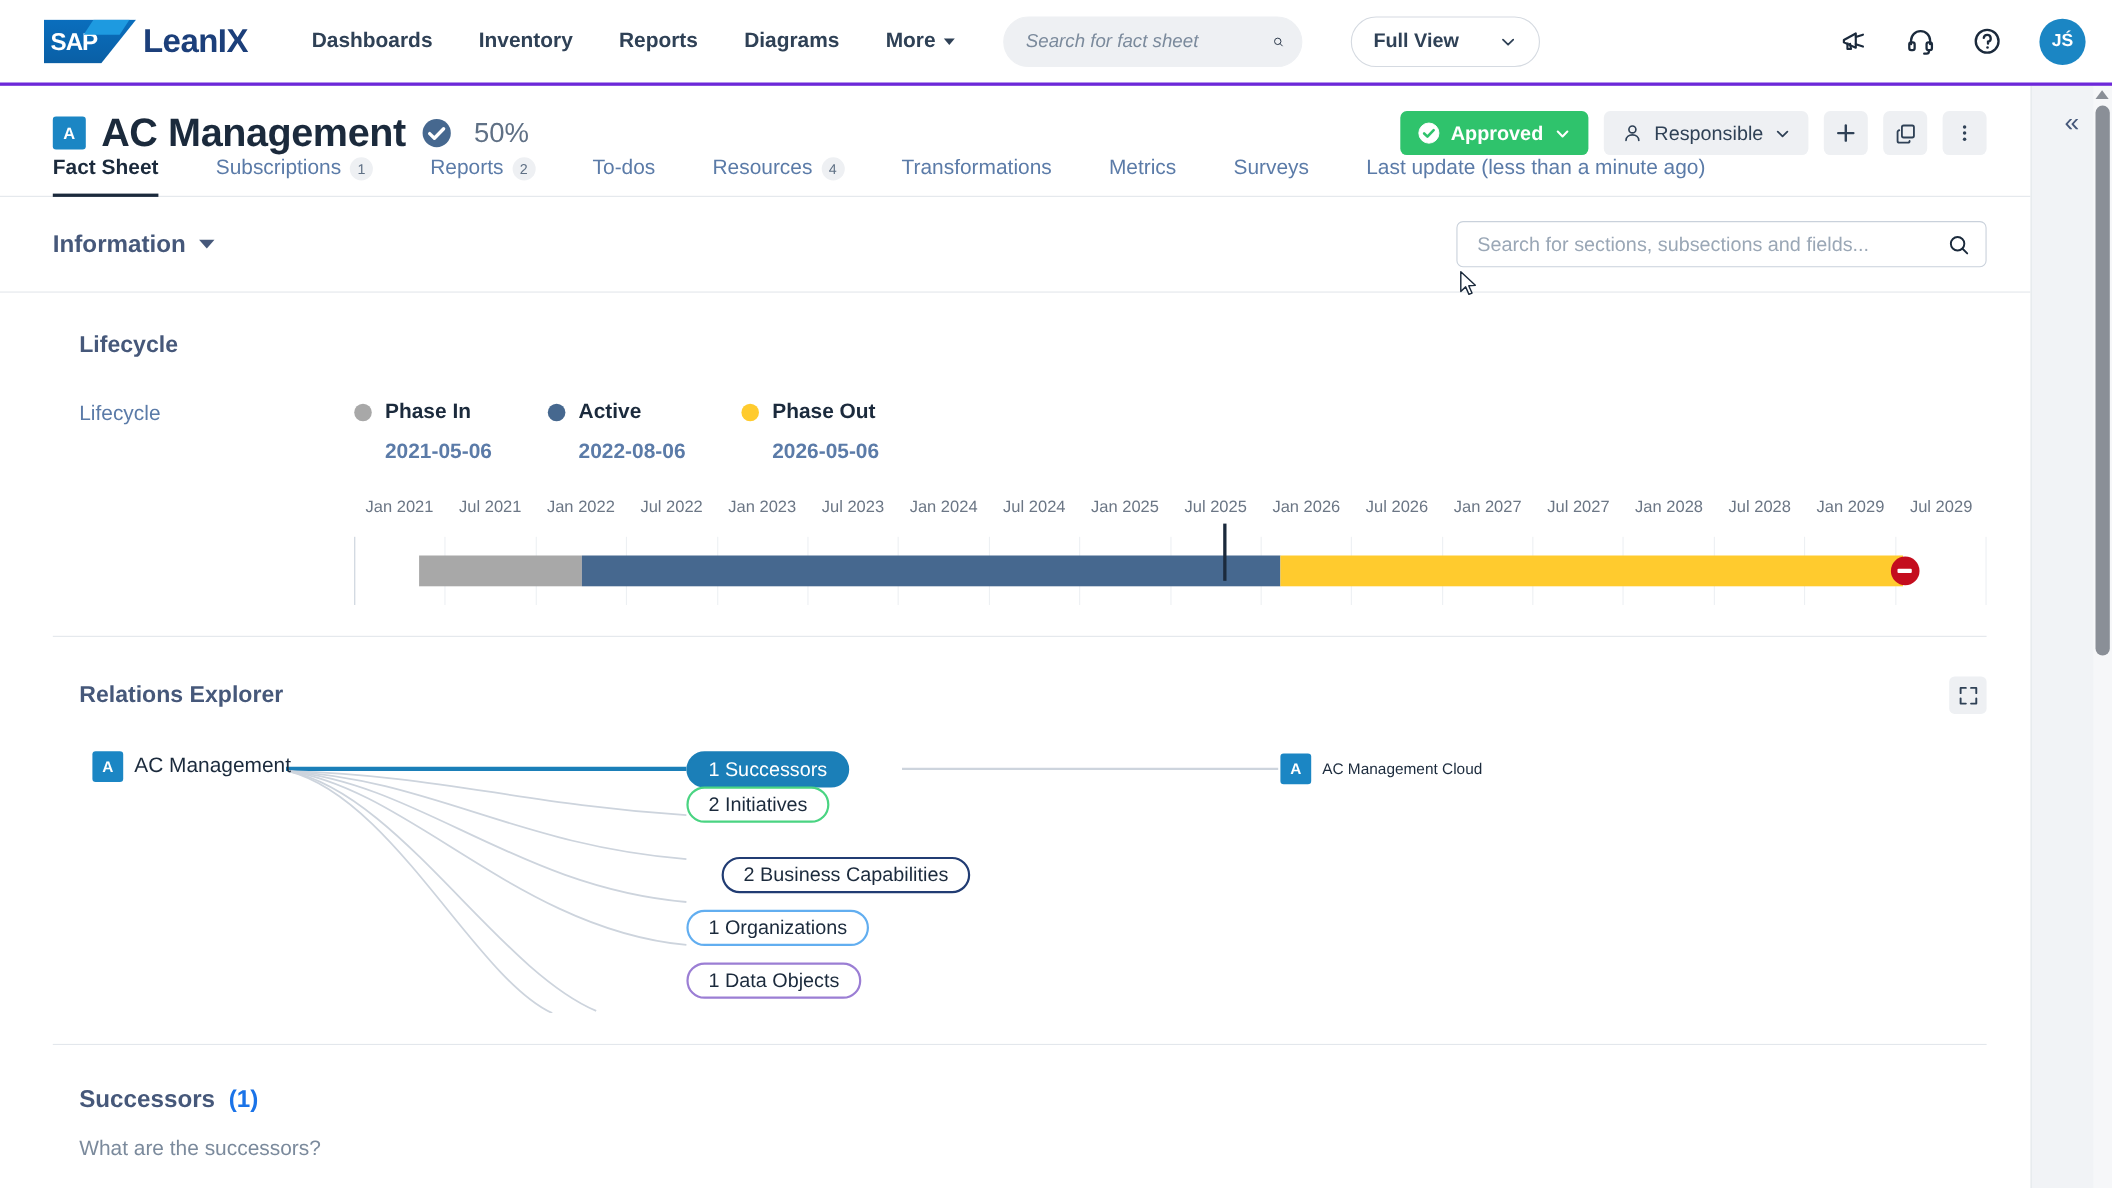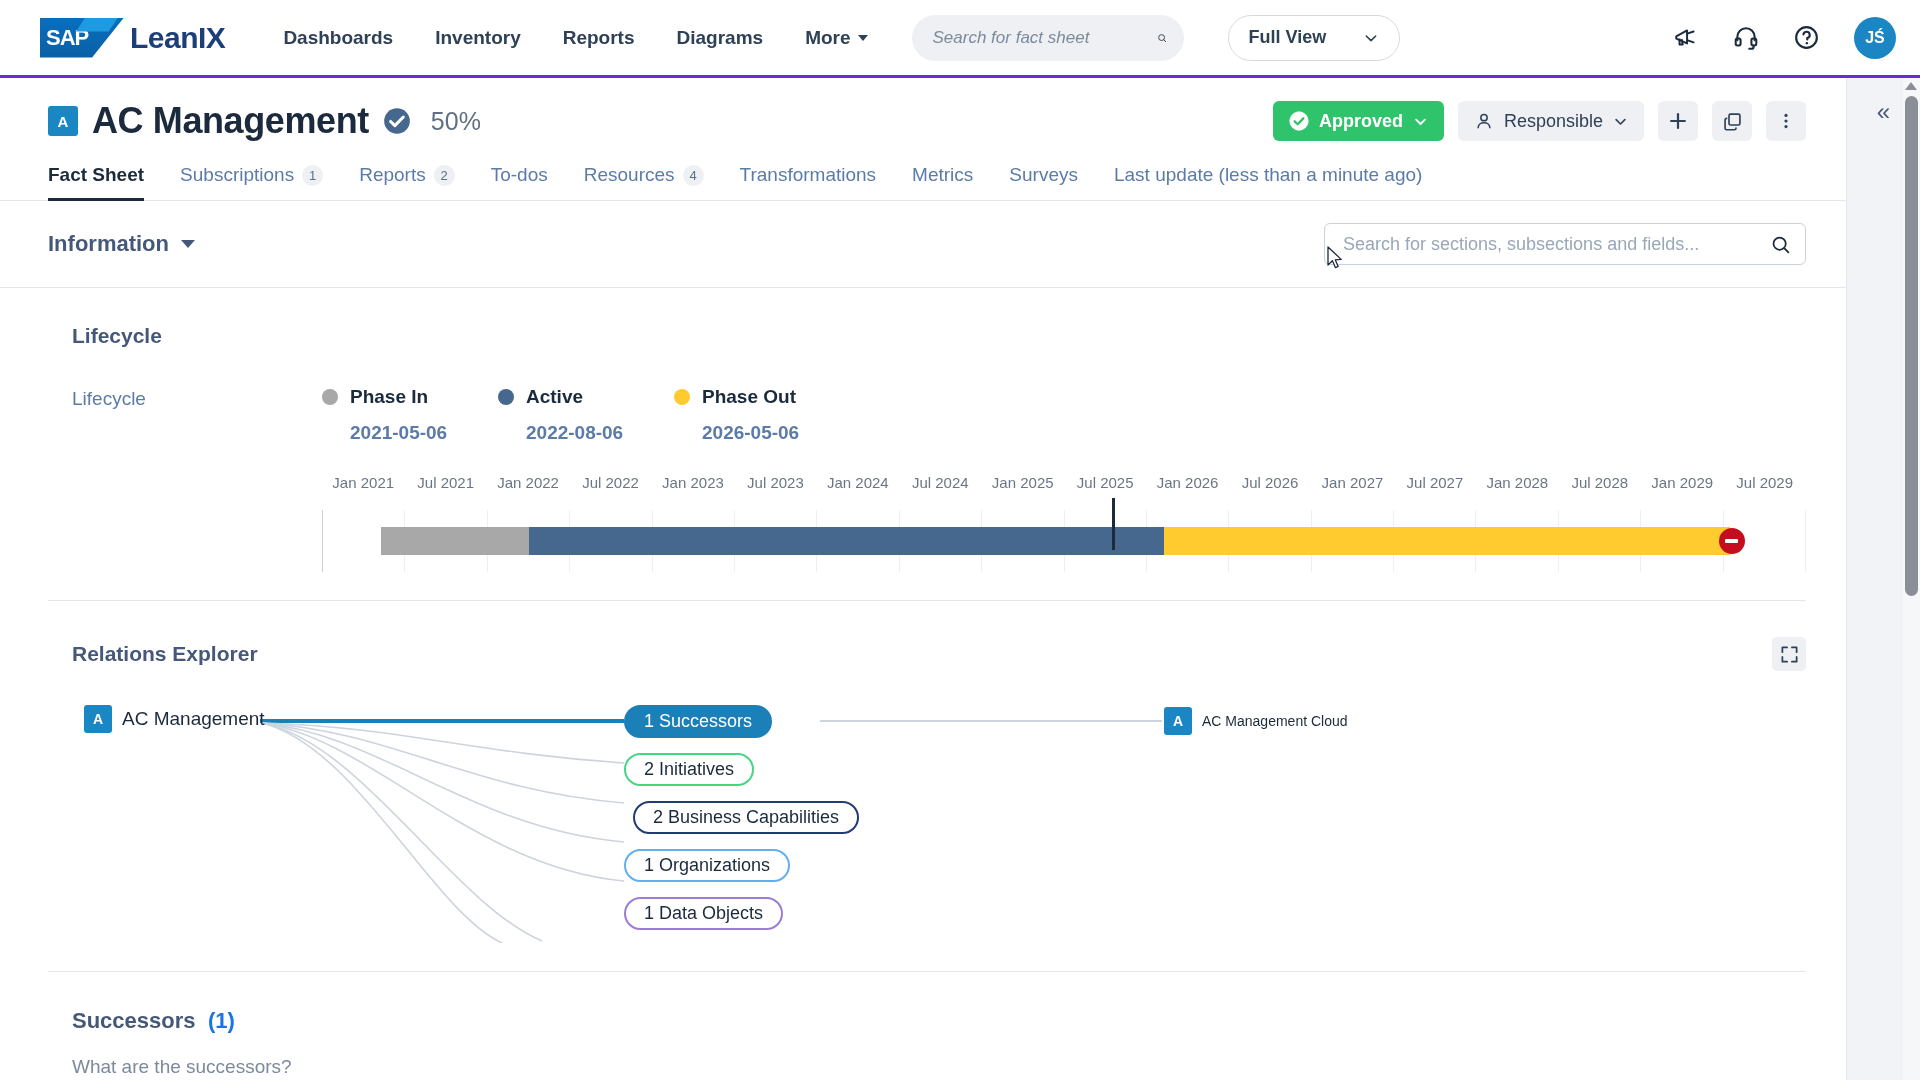--- a/index.html
+++ b/index.html
@@ -110,22 +110,22 @@
     display: flex; align-items: center; gap: 10px; padding: 0 16px;
     font-size: 18px; cursor: pointer;
   }
   .btn-icon {
     width: 40px; height: 40px; background: #eef0f3; border-radius: 6px;
     display: flex; align-items: center; justify-content: center; cursor: pointer;
   }
 
   
   .tabs {
-    display: flex; align-items: flex-end; gap: 0;
-    padding: 0 56px 0 48px; margin-top: 22px;
+    display: flex; align-items: flex-end; gap: 16px;
+    padding: 0 56px 0 48px; 
     border-bottom: 1px solid #e3e7ec;
   }
   .tab {
     display: flex; align-items: center; gap: 8px;
     padding: 0 18px 14px 18px; font-size: 19px; color: #5b7ba8;
     cursor: pointer; position: relative; white-space: nowrap;
   }
   .tab:first-child { padding-left: 0; }
   .tab.active { color: #1b2a3c; font-weight: bold; }
   .tab.active::after {
@@ -545,24 +545,24 @@
           </svg>
 
           <div class="node-root">
             <div class="type-badge">A</div>
             <div class="node-root-label">AC Management</div>
           </div>
 
           <div class="pill primary" style="left:552px;top:12px;">
             <span>1 Successors</span>
           </div>
-          <div class="pill" style="left:552px;top:60px;border-color:#4ad482;">
+          <div class="pill" style="left:552px;top:44px;border-color:#4ad482;">
             <span>2 Initiatives</span>
           </div>
-          <div class="pill" style="left:561px;top:108px;border-color:#213c73;">
+          <div class="pill" style="left:584px;top:108px;border-color:#213c73;">
             <span>2 Business Capabilities</span>
           </div>
           <div class="pill" style="left:552px;top:156px;border-color:#62aef0;">
             <span>1 Organizations</span>
           </div>
           <div class="pill" style="left:552px;top:204px;border-color:#9b7ed4;">
             <span>1 Data Objects</span>
           </div>
 
           <div class="node-leaf" style="left:1092px;top:14px;">

